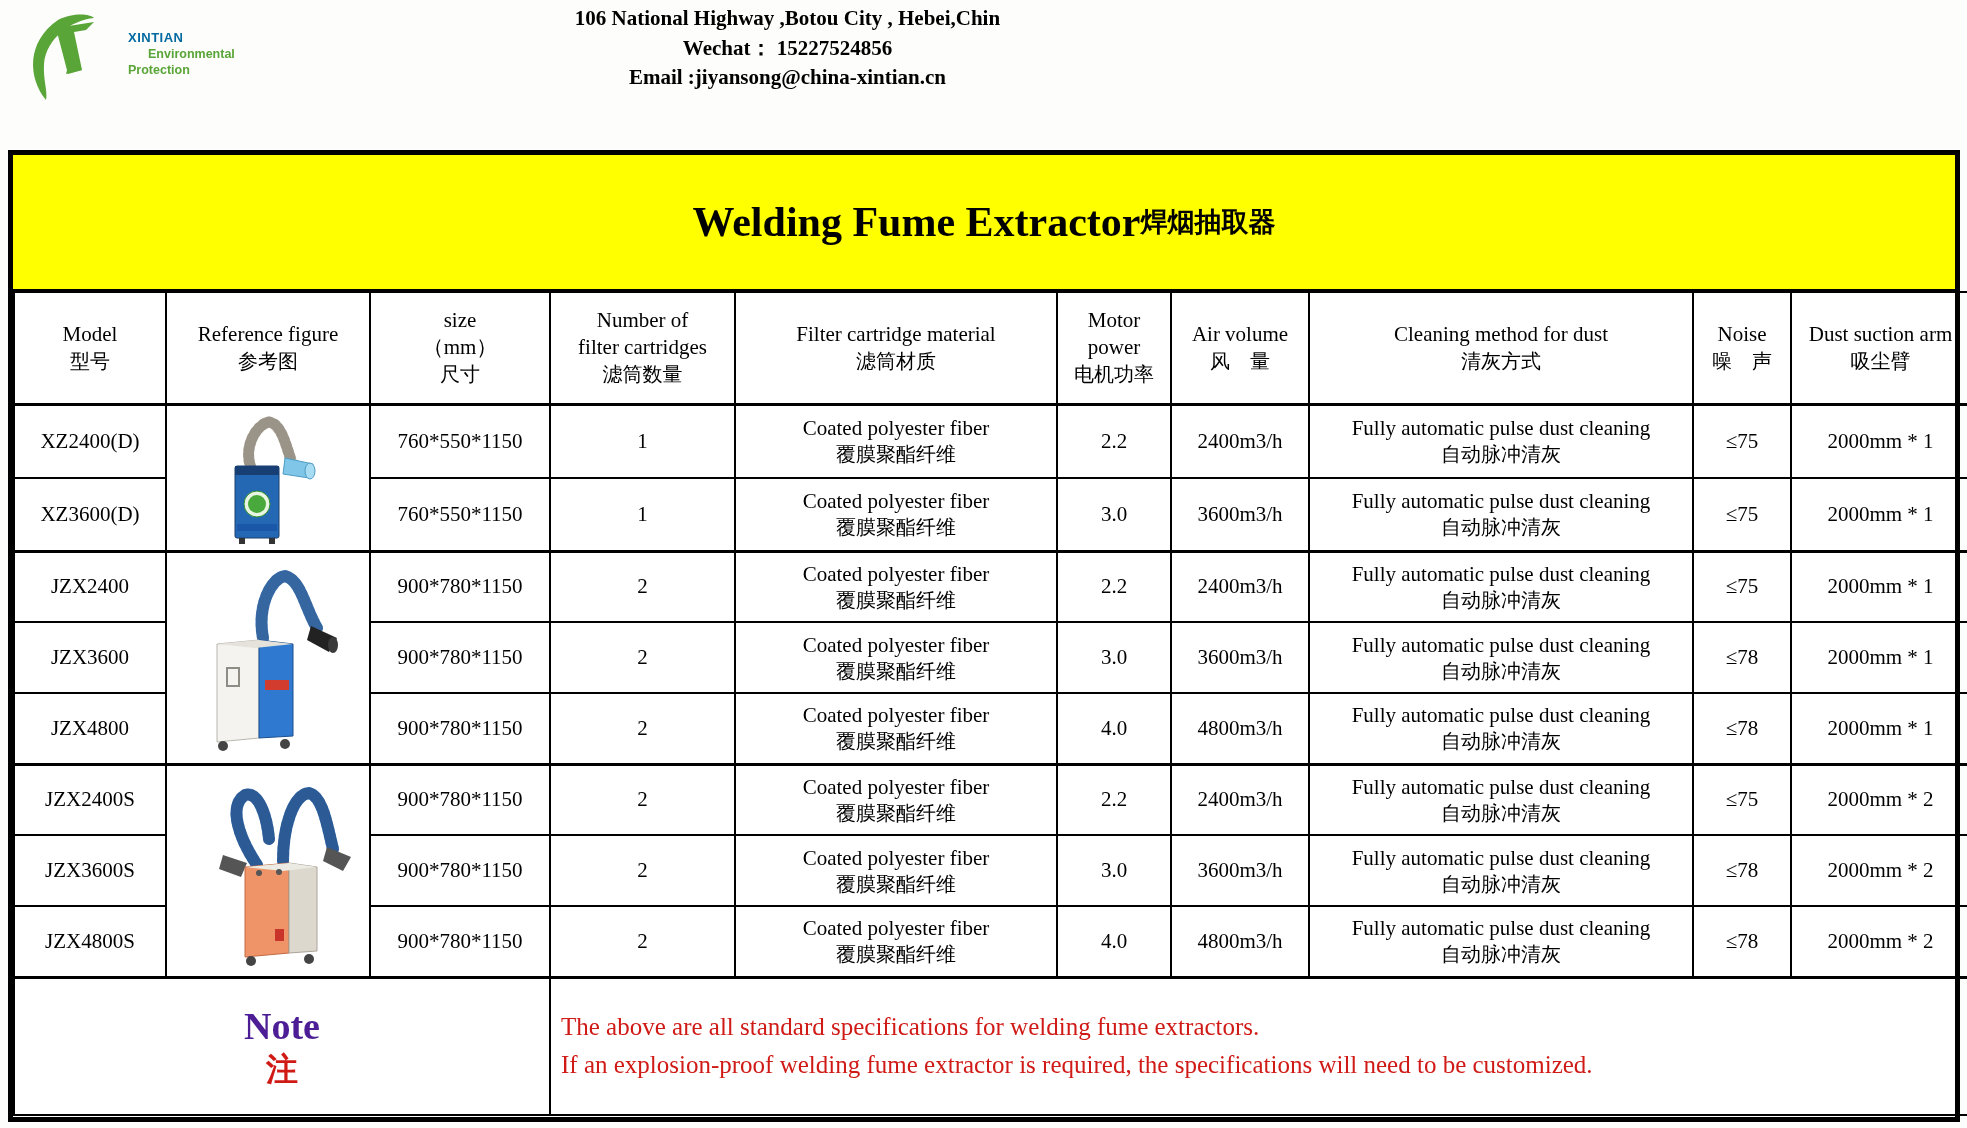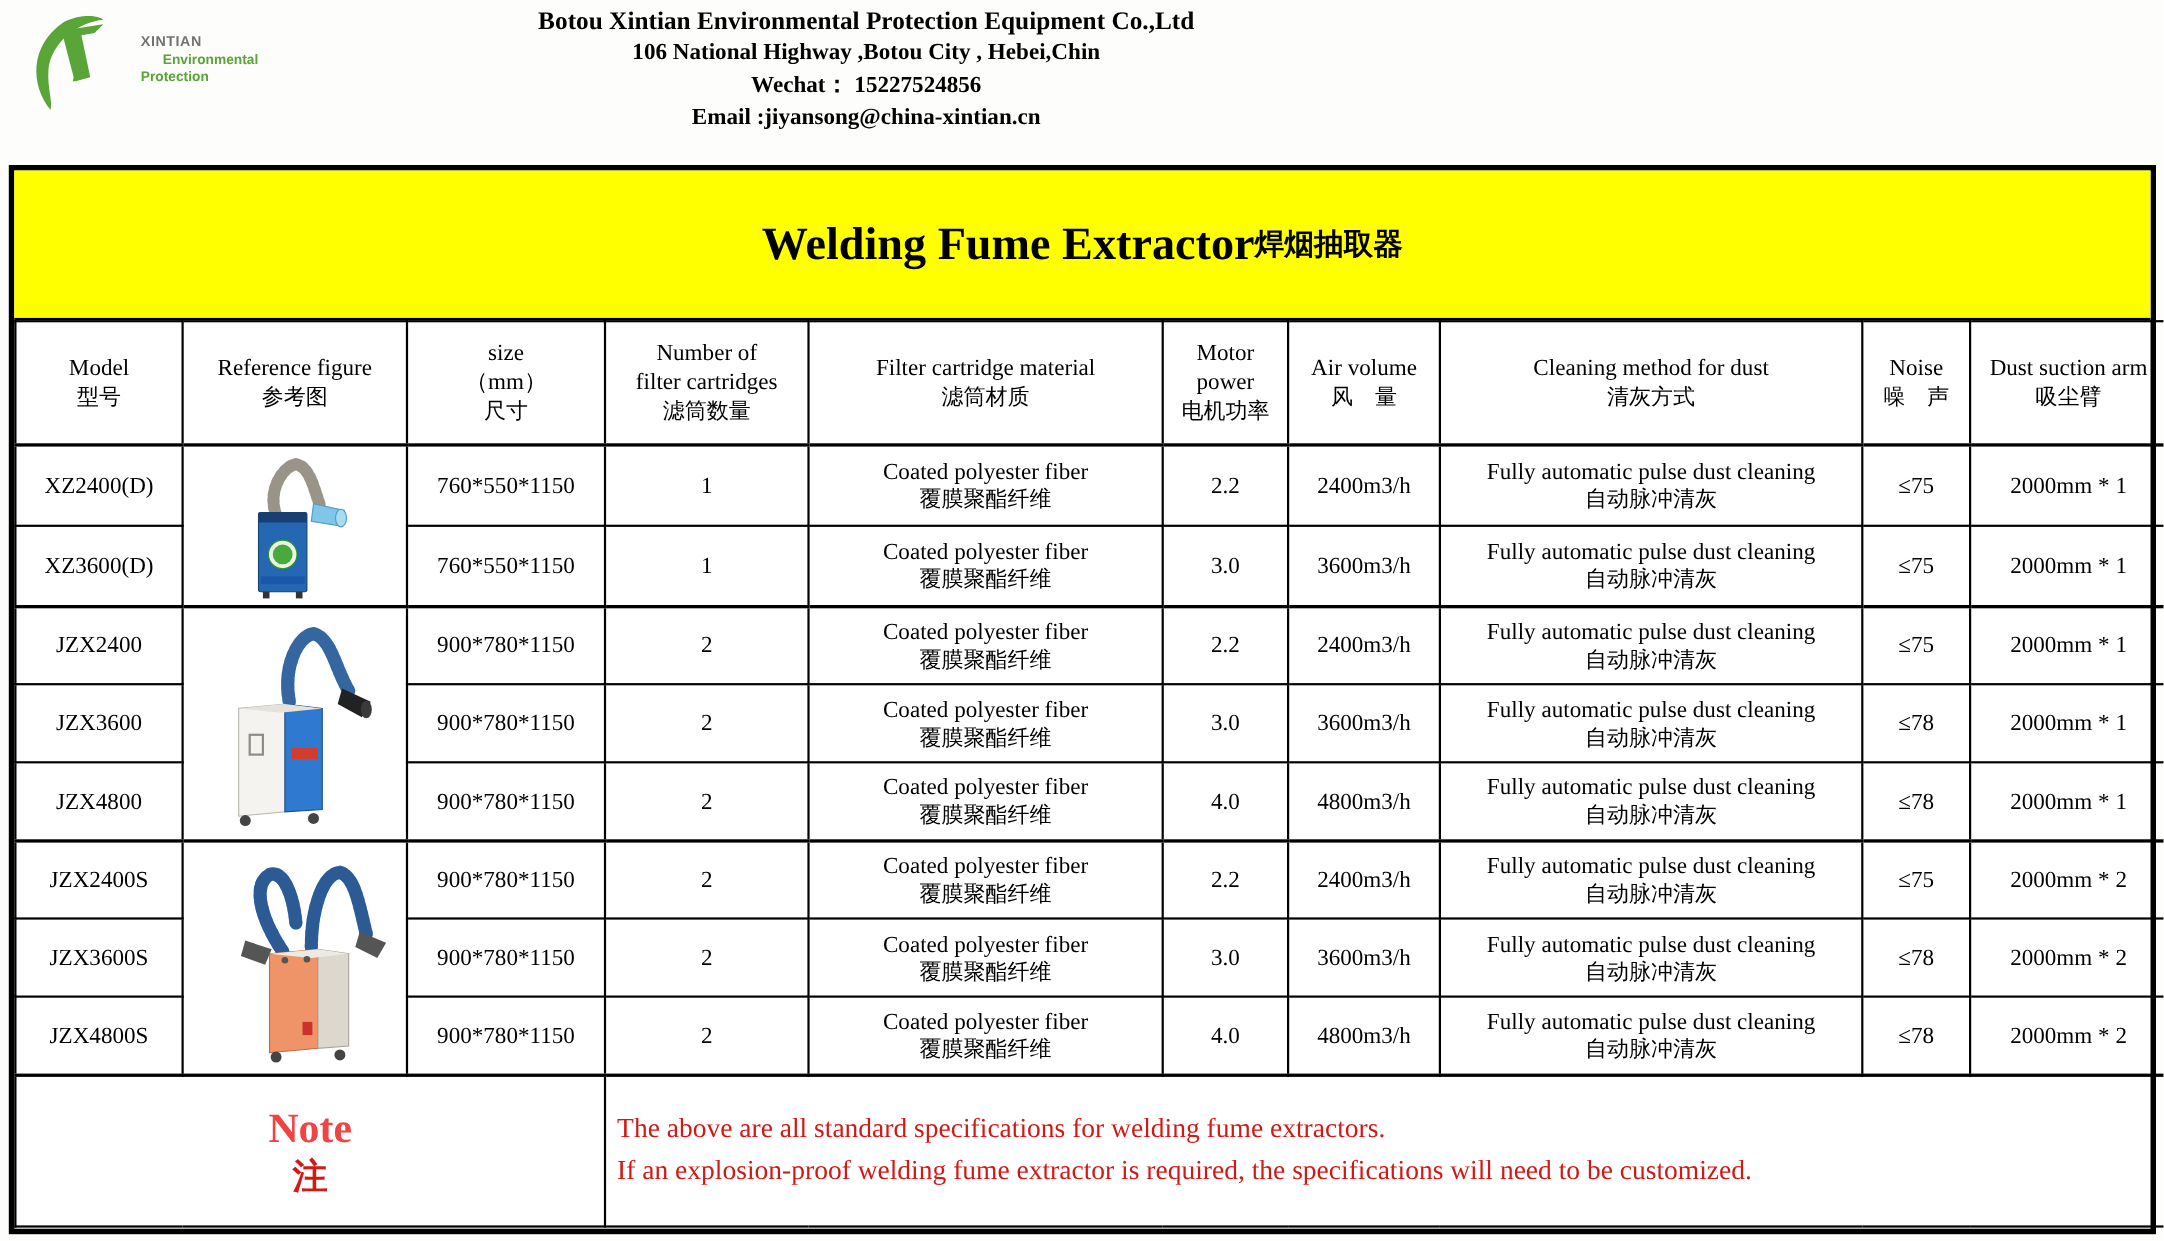--- a/index.html
+++ b/index.html
@@ -61,27 +61,26 @@
 <div id="page">
 
   <div class="letterhead">
     <div class="logo">
       <svg width="105" height="104" viewBox="0 0 105 104">
         <path d="M30 92 C 12 70, 10 34, 42 12 C 58 4, 74 6, 78 10 C 56 12, 30 30, 28 56 C 27 72, 32 84, 30 92 Z" fill="#5aa538"></path>
         <path d="M40 20 L 78 14 L 70 22 L 58 24 L 66 62 L 52 66 Z" fill="#5aa538"></path>
         <path d="M56 44 L 66 62 L 50 66 Z" fill="#5aa538"></path>
       </svg>
       <div class="logo-text">
-        <div class="logo-brand" style="color: #737373;">XINTIAN</div>
+        <div class="logo-brand" style="color: #0369a1;">XINTIAN</div>
         <div class="logo-sub" style="color: rgb(90, 165, 56); padding-left: 20px;">Environmental</div>
         <div class="logo-sub" style="color: rgb(90, 165, 56);">Protection</div>
       </div>
     </div>
     <div class="head-text">
-      <div class="head-line head-company">Botou Xintian Environmental Protection Equipment Co.,Ltd</div>
       <div class="head-line head-small">106 National Highway ,Botou City , Hebei,Chin</div>
       <div class="head-line head-small">Wechat：  15227524856</div>
       <div class="head-line head-small">Email :jiyansong@china-xintian.cn</div>
     </div>
   </div>
 
   <div class="sheet">
 
     <div class="banner" style="background: rgb(255, 255, 0);">
       <div class="banner-title">Welding Fume Extractor</div>
@@ -327,21 +326,21 @@
     <td>4800m3/h</td>
     <td class="two-line">
               <span class="en">Fully automatic pulse dust cleaning</span>
               <span class="zh">自动脉冲清灰</span>
             </td>
     <td>≤78</td>
     <td>2000mm * 2</td>
   </tr>
           <tr class="note-row">
             <td colspan="3" class="note-label">
-              <div class="note-en" style="color: #ef4444;">Note</div>
+              <div class="note-en" style="color: #4c1d95;">Note</div>
               <div class="note-zh" style="color: rgb(208, 26, 22);">注</div>
             </td>
             <td colspan="7" class="note-body">
               <div class="note-line" style="color: rgb(208, 26, 22);">The above are all standard specifications for welding fume extractors.</div>
               <div class="note-line" style="color: rgb(208, 26, 22);">If an explosion-proof welding fume extractor is required, the specifications will need to be customized.</div>
             </td>
           </tr>
         </tbody>
     </table>
   </div>

